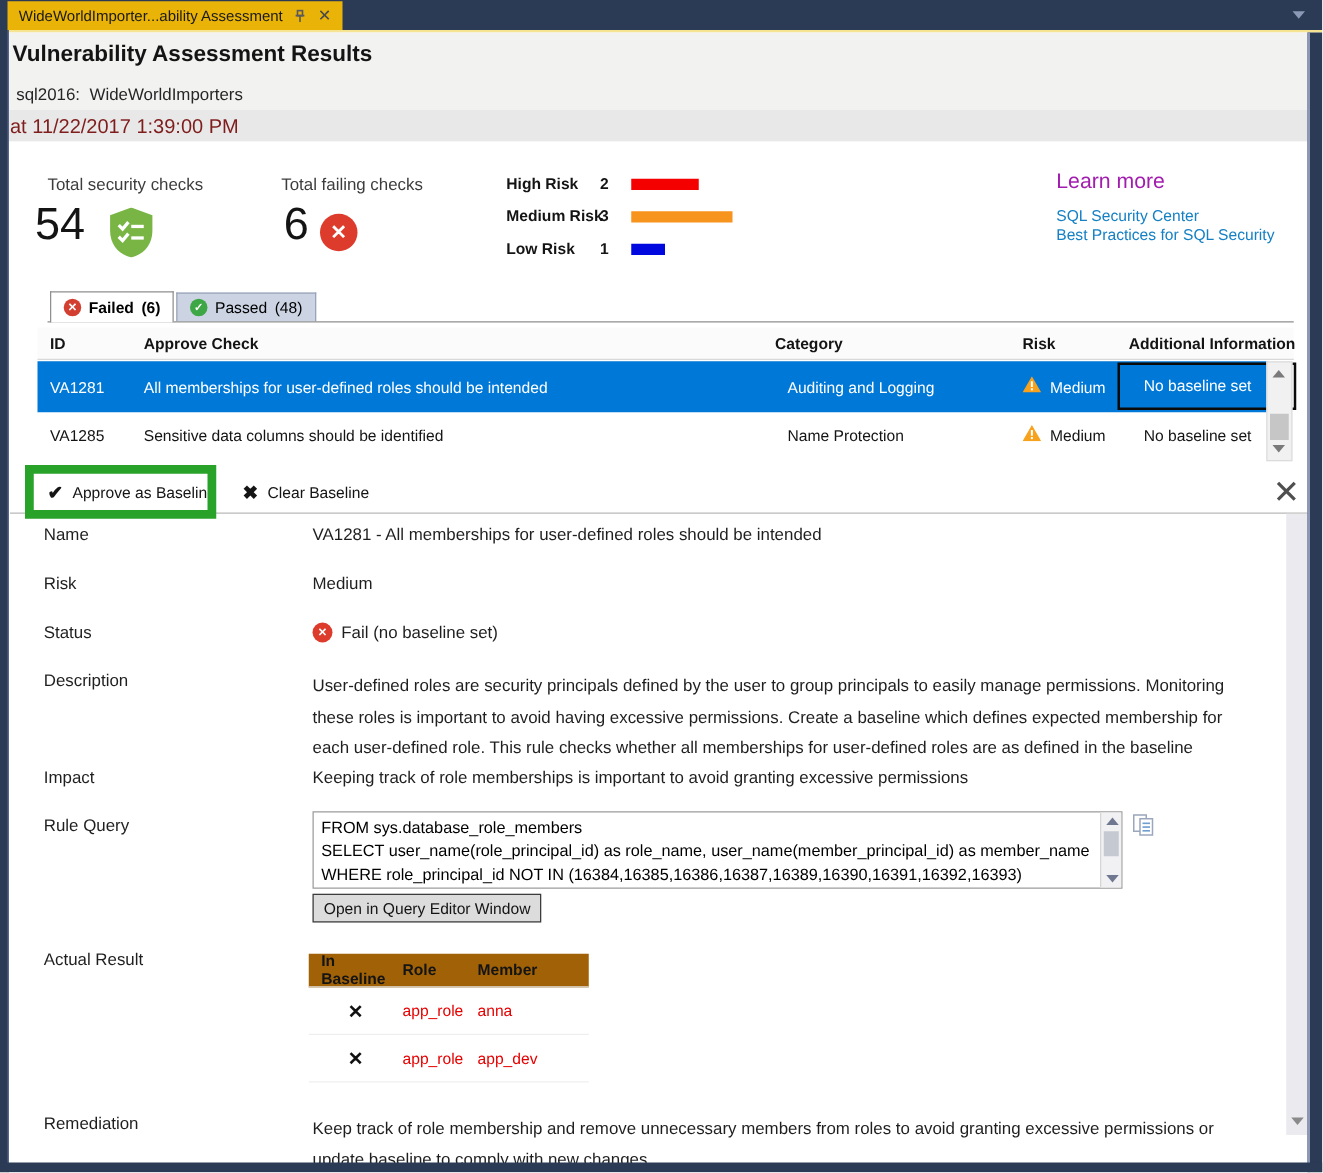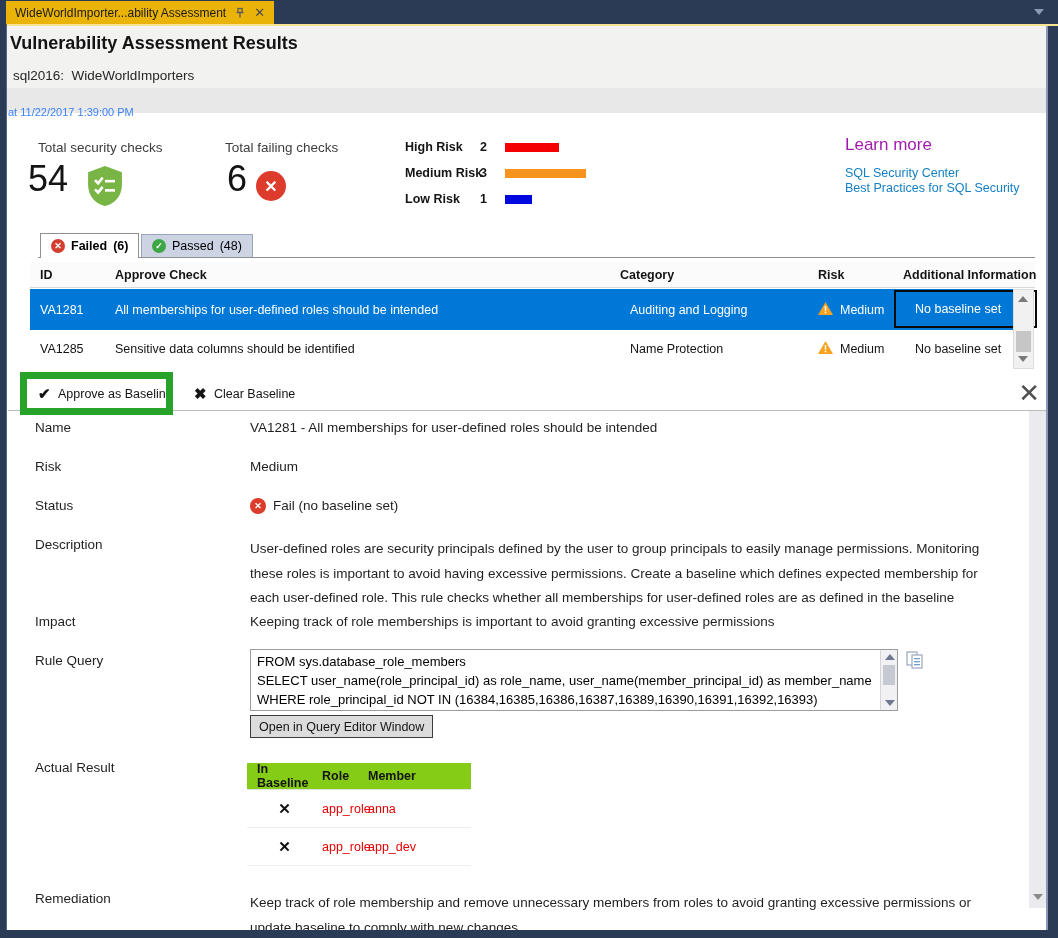--- a/index.html
+++ b/index.html
@@ -15,21 +15,21 @@
   .border-bottom{left:0;top:930px;width:1058px;height:8px;background:#2b3a55;}
 
   .doc-tab{left:6px;top:1px;height:23px;background:#eab308;display:flex;align-items:center;padding:0 9px;gap:8px;font-size:12px;color:#1a1a1a;}
   .tab-chevron{right:14px;top:9px;width:0;height:0;border-left:5px solid transparent;border-right:5px solid transparent;border-top:6px solid #8b99b6;}
 
   
   .hdr{left:0;top:26px;width:1046px;height:87px;background:#f2f2f1;}
   .page-title{left:10px;top:33px;font-size:18px;font-weight:bold;color:#141414;}
   .server-line{left:13px;top:68px;font-size:13.5px;color:#262626;}
   .at-strip{left:0;top:88px;width:1046px;height:25px;background:#e8e8e8;}
-  .timestamp{left:8px;top:106px;font-size:11px;color:#3b82f6;}
+  .timestamp{left:8px;top:93px;font-size:16px;color:#7f1d1d;}
 
   
   .stat-label{font-size:13.5px;color:#3d3d3d;}
   .big-num{font-size:36px;color:#141414;}
   .circle-icon{border-radius:50%;display:flex;align-items:center;justify-content:center;color:#fff;font-weight:bold;}
   .legend-label{font-size:12.5px;font-weight:bold;color:#141414;}
   .legend-val{font-size:12.5px;font-weight:bold;color:#141414;}
   .risk-bar{position:absolute;height:9px;}
   .learn-title{font-size:17px;color:#a21caf;}
   .link{font-size:12.5px;color:#1580c4;cursor:pointer;}
@@ -68,24 +68,24 @@
   .d-value{position:absolute;left:250px;font-size:13.5px;color:#1f1f1f;}
   .status-ico{position:absolute;left:250px;width:16px;height:16px;font-size:9px;}
   .multiline{width:760px;line-height:24.5px;}
 
   .rq-box{left:250px;top:649px;width:648px;height:62px;border:1px solid #9c9c9c;background:#fff;font-size:13px;line-height:19px;padding:2px 24px 2px 6px;white-space:nowrap;overflow:hidden;}
   .rq-scroll{left:880px;top:650px;width:17px;height:60px;background:#f1f1f3;border-left:1px solid #d5d5d5;}
   .rq-thumb{position:absolute;left:2px;top:15px;width:12px;height:20px;background:#c5c9d1;}
   .open-btn{left:250px;top:715px;height:23px;background:#dcdcdc;border:1px solid #3c3c3c;font-size:12.5px;color:#141414;padding:0 8px;display:flex;align-items:center;cursor:pointer;}
 
   .ar-table{left:247px;top:763px;width:224px;}
-  .ar-head{display:flex;background:#84cc16;border-bottom:1px solid #e0e0e0;height:27px;align-items:center;font-size:12.5px;font-weight:bold;color:#141414;}
+  .ar-head{display:flex;background:#a16207;border-bottom:1px solid #e0e0e0;height:27px;align-items:center;font-size:12.5px;font-weight:bold;color:#141414;}
   .ar-row{display:flex;height:38px;align-items:center;border-bottom:1px solid #efefef;font-size:12.5px;}
   .ar-c1{width:75px;padding-left:10px;}
-  .ar-c2{width:46px;}
+  .ar-c2{width:60px;}
   .ar-c3{width:79px;}
   .ar-x{width:75px;text-align:center;font-weight:bold;font-size:15px;color:#111;padding-left:0;}
   .red-text{color:#e60000;}
 
   .d-scroll{left:1029px;top:411px;width:17px;height:497px;background:#eaeaef;}
 </style>
 </head>
 <body>
 
 <div id="app">

